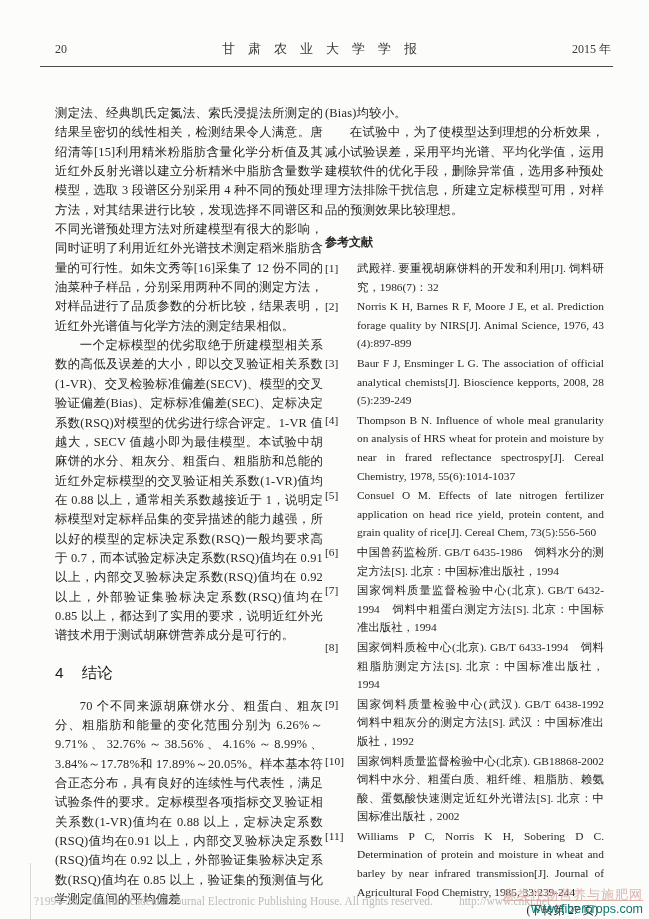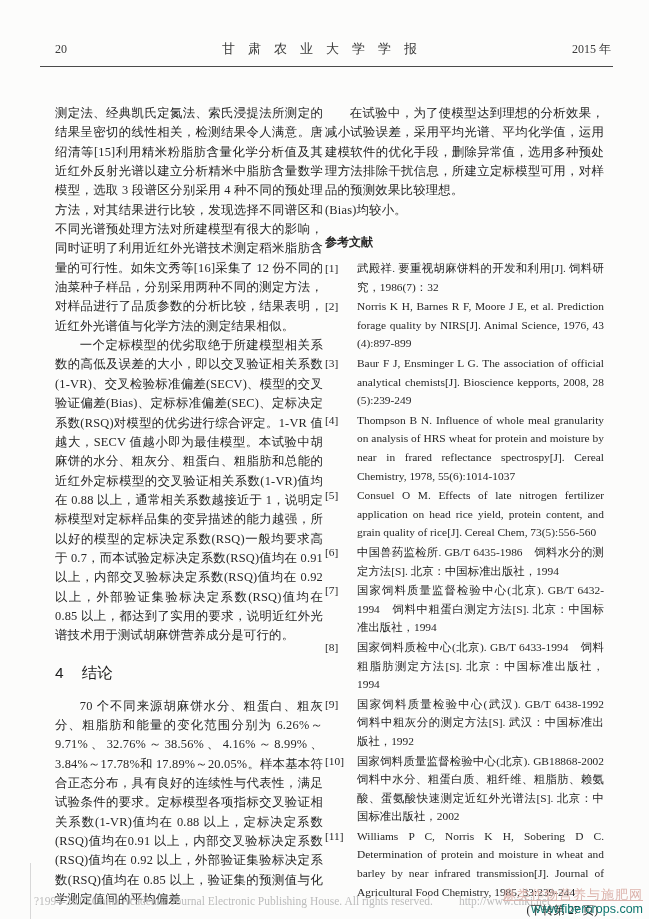--- a/index.html
+++ b/index.html
@@ -135,22 +135,22 @@
 
       <div class="section-heading">
         <span>4</span>
         <span>结论</span>
       </div>
 
       <p class="body-par indent">70 个不同来源胡麻饼水分、粗蛋白、粗灰分、粗脂肪和能量的变化范围分别为 6.26%～9.71%、32.76%～38.56%、4.16%～8.99%、3.84%～17.78%和 17.89%～20.05%。样本基本符合正态分布，具有良好的连续性与代表性，满足试验条件的要求。定标模型各项指标交叉验证相关系数(1-VR)值均在 0.88 以上，定标决定系数(RSQ)值均在0.91 以上，内部交叉验标决定系数(RSQ)值均在 0.92 以上，外部验证集验标决定系数(RSQ)值均在 0.85 以上，验证集的预测值与化学测定值间的平均偏差</p>
     </div>
 
     <div class="col col-right">
+      <p class="body-par">(Bias)均较小。</p>
       <p class="body-par indent">在试验中，为了使模型达到理想的分析效果，减小试验误差，采用平均光谱、平均化学值，运用建模软件的优化手段，删除异常值，选用多种预处理方法排除干扰信息，所建立定标模型可用，对样品的预测效果比较理想。</p>
-      <p class="body-par">(Bias)均较小。</p>
 
       <div class="ref-heading">参考文献</div>
 
       <ul class="ref-list">
 
           <li class="ref-item">
             <span class="ref-label">[1]</span>
             <span class="ref-text">武殿祥. 要重视胡麻饼料的开发和利用[J]. 饲料研究，1986(7)：32</span>
           </li>
 

